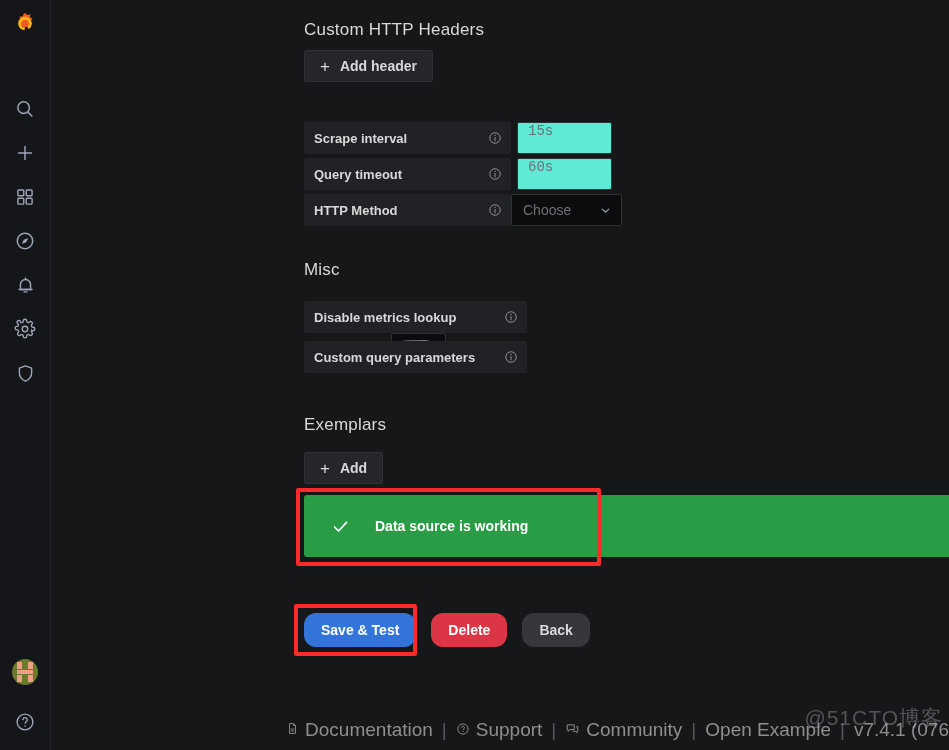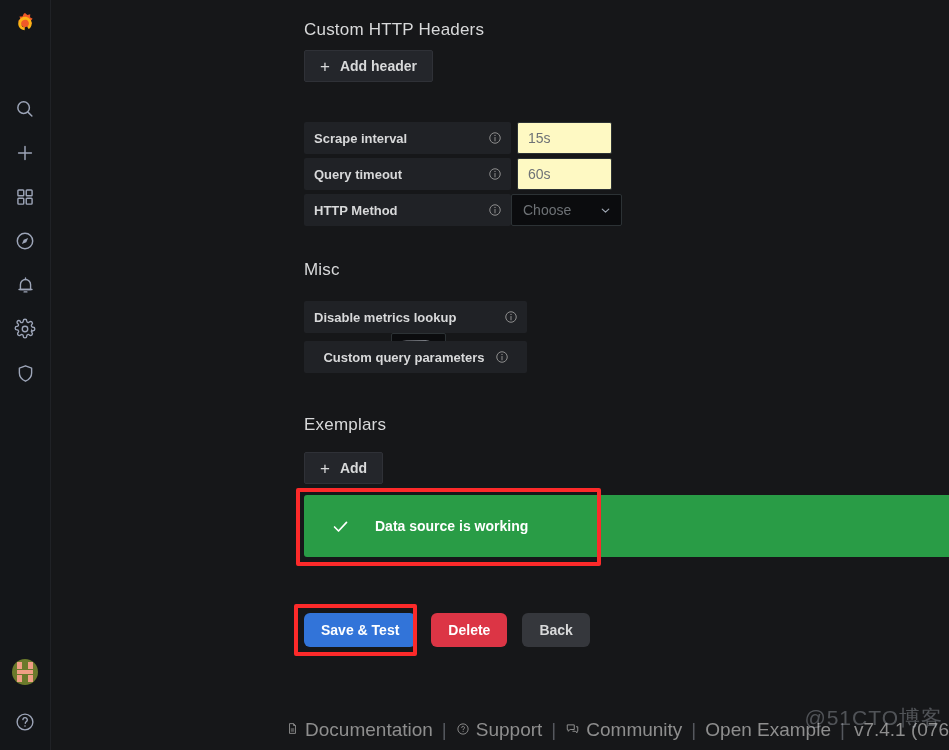--- a/index.html
+++ b/index.html
@@ -67,23 +67,23 @@
   
   .form-row { position: absolute; display: flex; align-items: center; }
   .field-label {
     background: #202226; border-radius: 2px; height: 32px;
     display: flex; align-items: center; justify-content: space-between;
     color: #d8d9da; font-size: 13px; font-weight: bold;
     padding: 0 9px 0 10px;
   }
   .info-icon { color: #8e8e8e; display: inline-flex; margin-left: 10px; }
   .field-input {
-    height: 32px; background: #fef9c3; border: 1px solid #2c3235; border-radius: 2px;
-    color: #9fa7b3; font-size: 14px; display: flex; align-items: center; padding: 0 10px;
-    font-family: Liberation Sans, sans-serif;
+    height: 32px; background: #5eead4; border: 1px solid #2c3235; border-radius: 2px;
+    color: #9fa7b3; font-size: 14px; display: flex; align-items: flex-start; padding: 0 10px;
+    font-family: Liberation Mono, monospace;
   }
   .field-input .ph { color: #6e7276; }
   .select-box {
     height: 32px; background: #0b0c0e; border: 1px solid #2c3235; border-radius: 2px;
     color: #6e7276; font-size: 14px; display: flex; align-items: center;
     justify-content: space-between; padding: 0 9px 0 11px; cursor: pointer;
   }
   .chev { color: #9fa7b3; display: inline-flex; }
 
   .row-scrape { left: 253px; top: 122px; }
@@ -106,37 +106,37 @@
   .toggle-track {
     width: 38px; height: 19px; border-radius: 10px;
     background: linear-gradient(90deg, #3b3d42 0%, #8d9097 100%);
     position: relative;
   }
   .toggle-knob {
     position: absolute; left: 2px; top: 2px; width: 15px; height: 15px;
     border-radius: 50%; background: #2b2d31;
   }
   .row-params { left: 253px; top: 341px; }
-  .row-params .field-label { width: 223px; justify-content: center; }
+  .row-params .field-label { width: 223px; }
   .row-params .field-input { width: 398px; margin-left: 6px; }
 
   
   .alert {
     position: absolute; left: 253px; top: 495px;
     width: 700px; height: 62px;
     background: #299c46; border-radius: 3px;
     display: flex; align-items: center; padding-left: 27px; gap: 25px;
   }
   .alert-check { color: #fff; display: inline-flex; }
   .alert-text { color: #fff; font-size: 14px; font-weight: bold; }
 
   
   .actions { position: absolute; left: 253px; top: 613px; display: flex; gap: 15px; align-items: center; }
   .btn {
-    height: 34px; border: none; border-radius: 6px; cursor: pointer;
+    height: 34px; border: none; border-radius: 12px; cursor: pointer;
     font-family: "Liberation Sans", sans-serif; font-size: 14px; font-weight: bold; color: #fff;
     padding: 0 17px; display: inline-flex; align-items: center; justify-content: center;
   }
   .btn-primary { background: #3274d9; }
   .btn-danger  { background: #d44a3a; background: #dc3545; }
   .btn-plain   { background: #35373c; color: #d8d9da; }
 
   
   .annot { position: absolute; border: 4px solid #fc2a2a; border-radius: 2px; pointer-events: none; }
   .annot-alert { left: 296px; top: 488px; width: 305px; height: 78px; }

